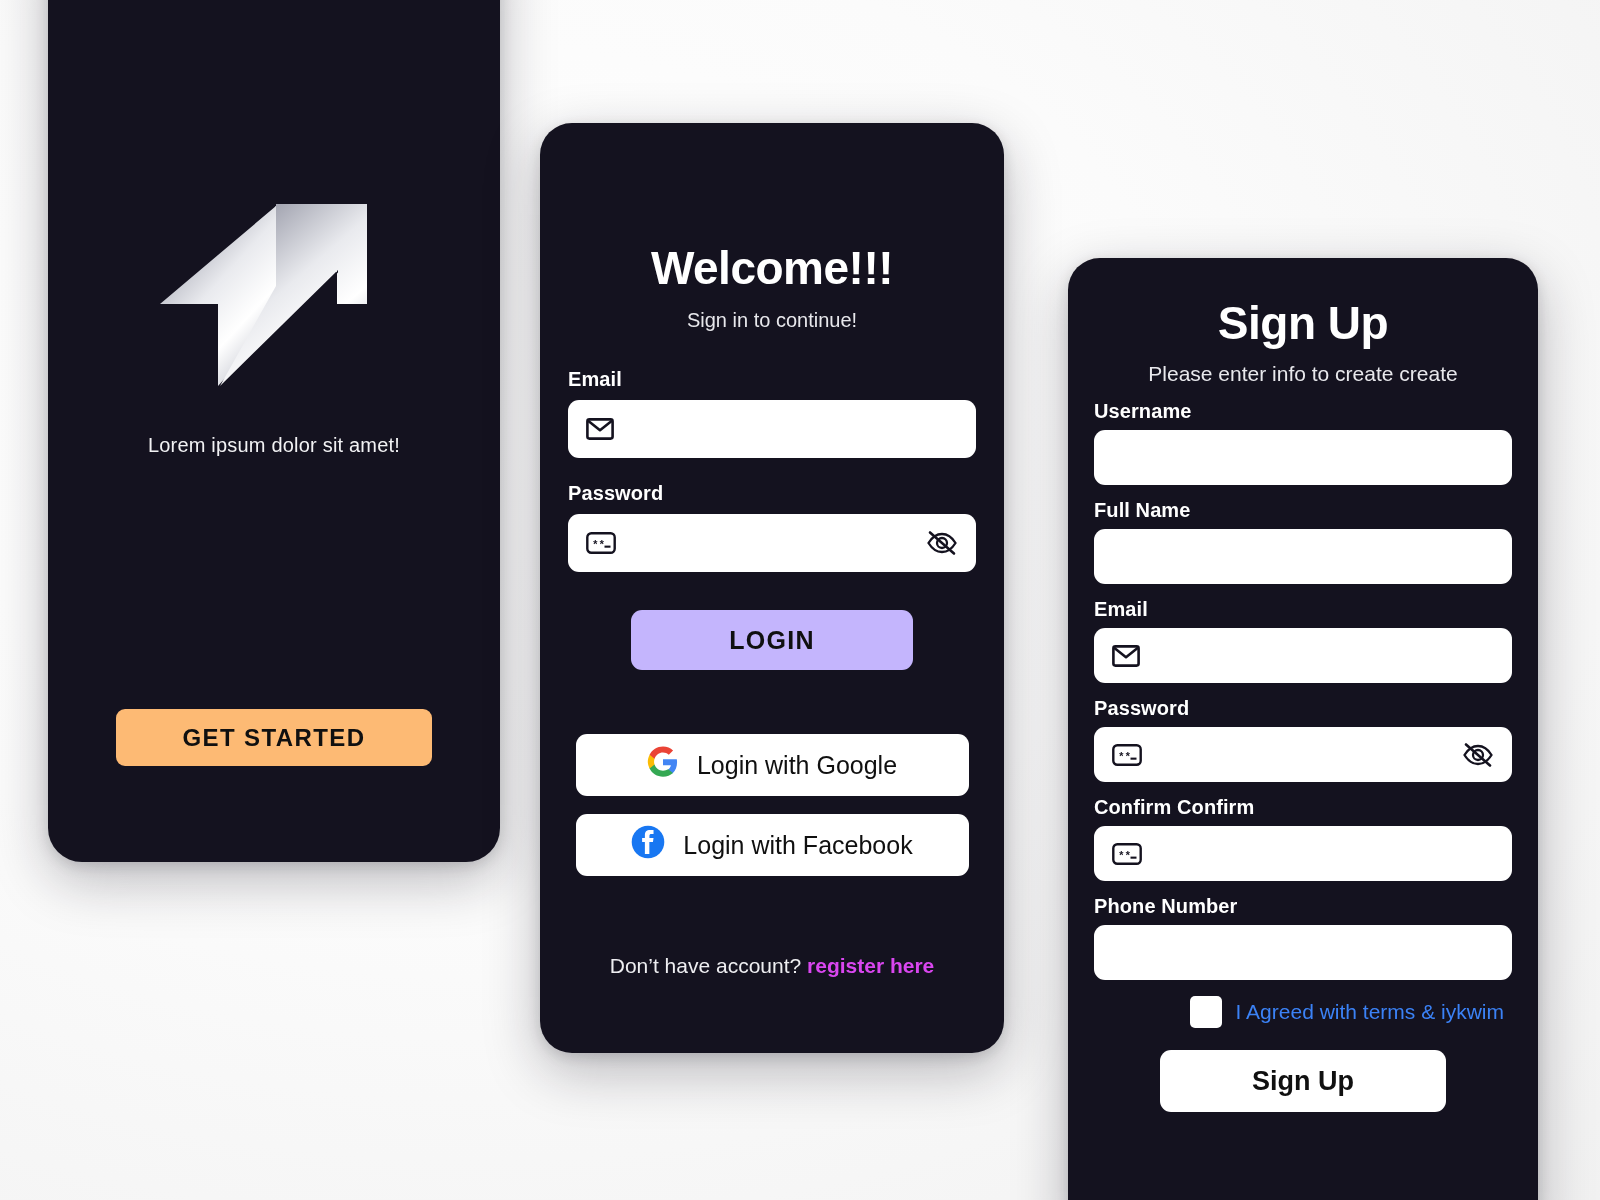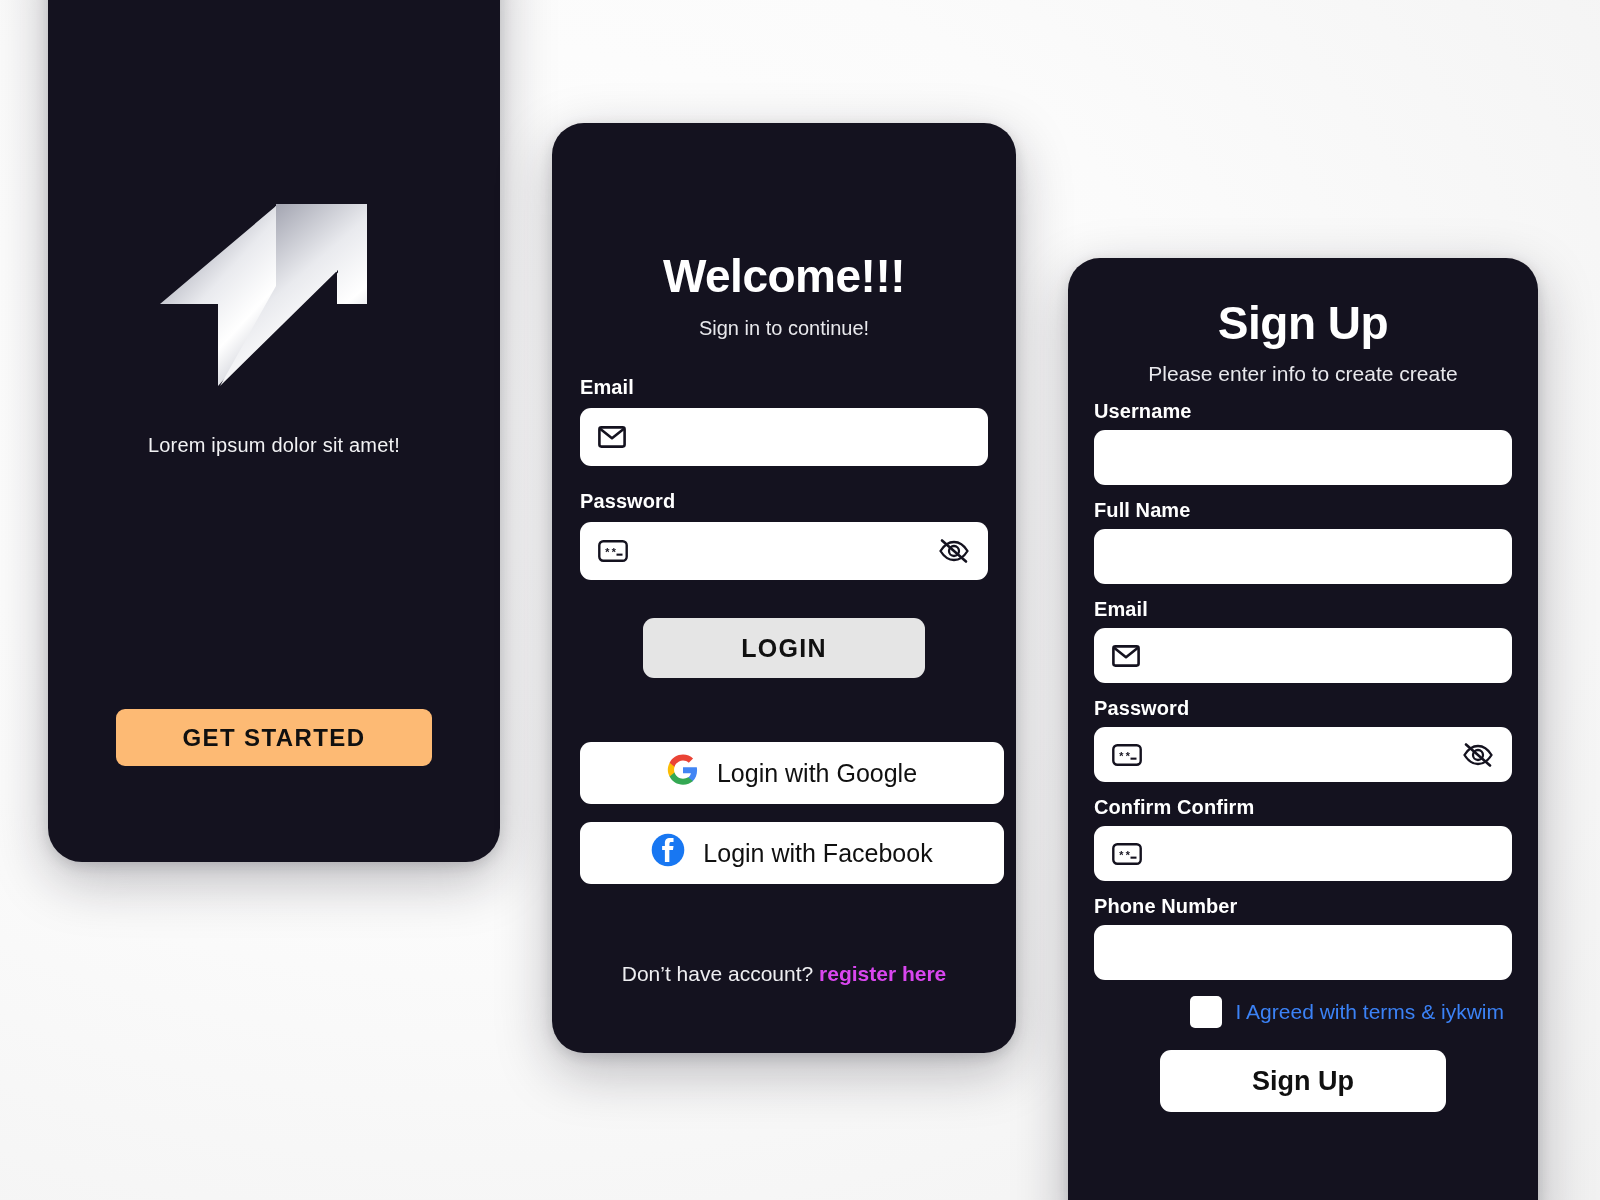--- a/index.html
+++ b/index.html
@@ -62,26 +62,26 @@
     border-radius: 9px;
     font-family: "Liberation Sans", sans-serif;
     font-size: 24px;
     font-weight: 700;
     letter-spacing: 1.4px;
     cursor: pointer;
   }
 
   
   #card-login {
-    left: 552px;
+    left: 540px;
     top: 123px;
     width: 464px;
     height: 930px;
     border-radius: 32px;
-    padding: 10px 28px;
+    padding: 2px 28px;
   }
   .title-xl {
     text-align: center;
     font-size: 46px;
     font-weight: 700;
     letter-spacing: -0.5px;
   }
   .subtitle {
     text-align: center;
     font-size: 20px;
@@ -122,34 +122,34 @@
   .icon-right { flex: 0 0 auto; margin-left: 8px; display: flex; cursor: pointer; }
 
   #login-email-field { margin-top: 36px; }
   #login-password-field { margin-top: 24px; }
 
   .btn-login {
     display: block;
     margin: 38px auto 0;
     width: 282px;
     height: 60px;
-    background: #e5e5e5;
+    background: #c4b5fd;
     color: #101010;
     border: none;
     border-radius: 11px;
     font-family: "Liberation Sans", sans-serif;
     font-size: 25px;
     font-weight: 600;
     letter-spacing: 1.3px;
     cursor: pointer;
     text-align: center;
   }
 
   .btn-social {
-    width: 424px;
+    width: 393px;
     height: 62px;
     margin: 0 auto;
     background: #ffffff;
     color: #101010;
     border: none;
     border-radius: 11px;
     display: flex;
     align-items: center;
     justify-content: center;
     gap: 18px;

